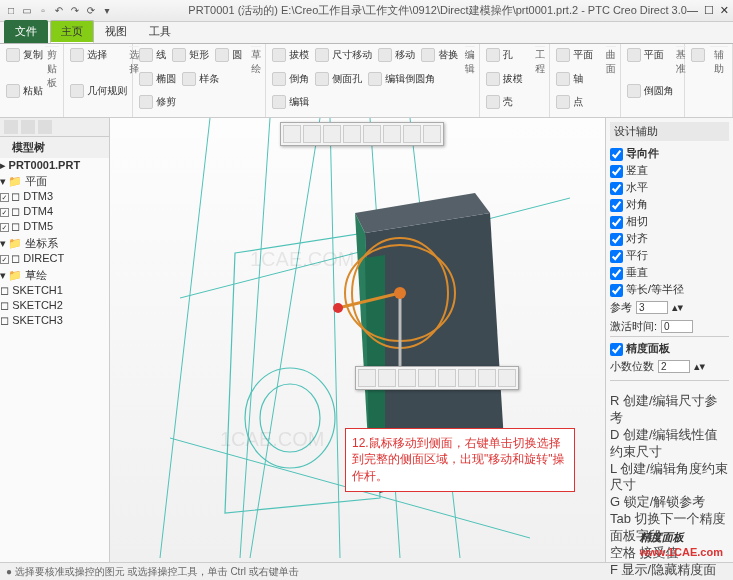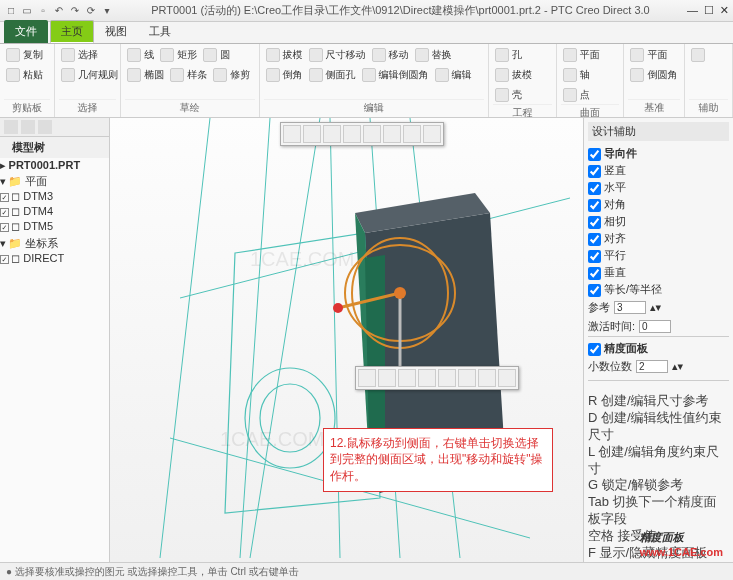--- a/index.html
+++ b/index.html
@@ -1,45 +1,45 @@
 <!DOCTYPE html>
 <html><head>
 <meta charset="utf-8">
 <style>
 *{box-sizing:border-box;margin:0;padding:0;font-family:"Microsoft YaHei","SimSun",Arial,sans-serif;font-size:11px;color:#333}
 body{background:#fff;width:733px;height:580px;overflow:hidden;position:relative}
 .titlebar{height:22px;background:linear-gradient(#f7f7f7,#eaeaea);display:flex;align-items:center;padding:0 4px;border-bottom:1px solid #ccc}
 .titlebar .qat{display:flex;gap:2px}
 .titlebar .qat span{width:14px;height:14px;display:inline-flex;align-items:center;justify-content:center;font-size:10px;color:#555}
-.titlebar .title{flex:1;text-align:center;font-size:11px;color:#555;white-space:nowrap;overflow:hidden}
+.titlebar .title{flex:1;text-align:right;font-size:11px;color:#555;white-space:nowrap;overflow:hidden}
 .titlebar .winbtns{display:flex;gap:6px;font-size:10px;color:#777}
 .menubar{height:22px;background:#f4f4f4;display:flex;align-items:flex-end;padding-left:4px;border-bottom:1px solid #b8b8b8}
 .tab{padding:3px 10px;font-size:11px;color:#333;border:1px solid transparent;cursor:pointer}
 .tab.file{background:#2d6f3e;color:#fff;border-radius:2px 2px 0 0;margin-right:2px}
 .tab.active{background:#84cc16;border:1px solid #b8b8b8;border-bottom-color:#fff;border-radius:2px 2px 0 0}
 .ribbon{height:74px;background:#f9f9f9;border-bottom:1px solid #ccc;display:flex;overflow:hidden}
-.rgroup{border-right:1px solid #ddd;padding:2px 4px;display:flex;flex-direction:column;justify-content:space-between;min-width:48px}
+.rgroup{border-right:1px solid #ddd;padding:2px 4px;display:flex;flex-direction:row;justify-content:space-between;min-width:48px}
 .rgroup .items{display:flex;gap:2px;flex-wrap:wrap;align-items:flex-start}
 .ritem{display:flex;flex-direction:column;align-items:center;gap:1px;padding:2px;cursor:pointer}
 .ritem .ico{width:20px;height:20px;background:#e8e8e8;border:1px solid #ccc;border-radius:2px;display:flex;align-items:center;justify-content:center;font-size:9px}
 .ritem.small{flex-direction:row;gap:3px}
 .ritem.small .ico{width:14px;height:14px}
 .ritem .lbl{font-size:10px;white-space:nowrap}
 .rgroup .glabel{font-size:10px;color:#666;text-align:center;border-top:1px solid #eee;padding-top:1px}
 .workspace{display:flex;height:calc(580px - 22px - 22px - 74px - 18px);position:relative}
 .tree{width:110px;background:#fafafa;border-right:1px solid #ccc;font-size:10px;overflow:hidden}
 .tree .thead{background:#eee;padding:2px 4px;border-bottom:1px solid #ccc;display:flex;gap:3px}
 .tree .thead span{width:14px;height:14px;background:#ddd;display:inline-block}
 .tree .ttitle{padding:3px 12px;background:#f0f0f0;font-weight:bold}
 .tree ul{list-style:none;padding-left:0}
 .tree li{padding:1px 0;white-space:nowrap}
 .tree .ck{display:inline-block;width:9px;height:9px;border:1px solid #888;margin-right:2px;font-size:7px;line-height:7px;text-align:center}
 .canvas{flex:1;background:linear-gradient(#fdfdfd,#f0f0f0);position:relative;overflow:hidden}
 .canvas svg{position:absolute;top:0;left:0}
-.rpanel{width:150px;background:#f6f6f6;border-left:1px solid #ccc;padding:4px;font-size:10px}
+.rpanel{width:128px;background:#f6f6f6;border-left:1px solid #ccc;padding:4px;font-size:10px}
 .rpanel .ptitle{background:#e8e8e8;padding:2px 4px;margin-bottom:4px}
 .rpanel label{display:block;padding:1px 0}
 .rpanel input[type=checkbox]{margin-right:3px;vertical-align:middle}
 .rpanel .row{display:flex;align-items:center;gap:4px;padding:2px 0}
 .rpanel .row input[type=text]{width:32px;font-size:10px;border:1px solid #aaa;padding:0 2px}
 .annot{position:absolute;right:30px;bottom:70px;width:230px;border:1px solid #d33;background:#fff;color:#d33;padding:6px;font-size:12px;line-height:1.4}
 .ctxbar{position:absolute;background:#f4f4f4;border:1px solid #aaa;padding:2px;display:flex;gap:2px;box-shadow:1px 1px 3px rgba(0,0,0,.3)}
 .ctxbar span{width:18px;height:18px;background:#eee;border:1px solid #ccc;display:inline-block}
 .status{height:18px;background:#f0f0f0;border-top:1px solid #ccc;font-size:10px;padding:2px 6px;color:#666;white-space:nowrap;overflow:hidden}
 .watermark{position:absolute;color:rgba(0,0,0,.08);font-size:20px;font-weight:normal;pointer-events:none}
@@ -237,20 +237,25 @@
     <ul id="treeroot">
         <li>▸ <b>PRT0001.PRT</b></li>
         <li>▾ 📁 平面<ul>
             <li><span class="ck">✓</span>◻ DTM3</li>
             <li><span class="ck">✓</span>◻ DTM4</li>
             <li><span class="ck">✓</span>◻ DTM5</li>
           </ul></li>
         <li>▾ 📁 坐标系<ul>
             <li><span class="ck">✓</span>◻ DIRECT</li>
           </ul></li>
+        <li>▾ 📁 草绘<ul>
+            <li>◻ SKETCH1</li>
+            <li>◻ SKETCH2</li>
+            <li>◻ SKETCH3</li>
+          </ul></li>
       </ul>
   </div>
 
   <div class="canvas">
     <svg width="460" height="440">
 
       <g stroke="#4fc2b8" stroke-width="1" fill="none">
         <line x1="100" y1="0" x2="50" y2="440"></line>
           <line x1="160" y1="0" x2="130" y2="440"></line>
         <line x1="220" y1="0" x2="230" y2="440"></line>

